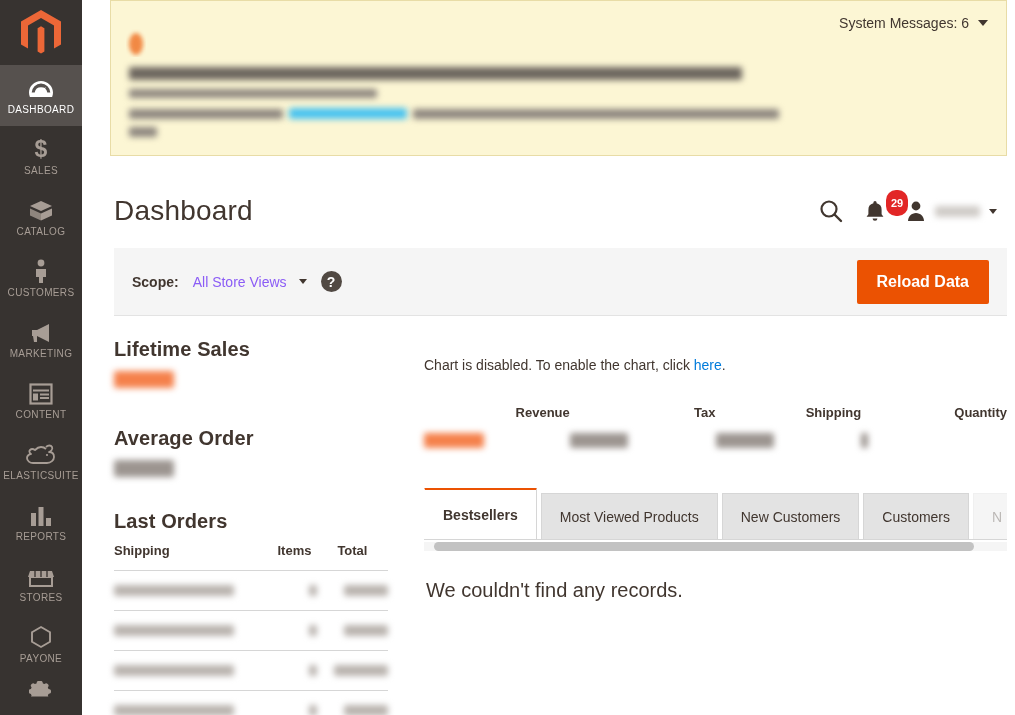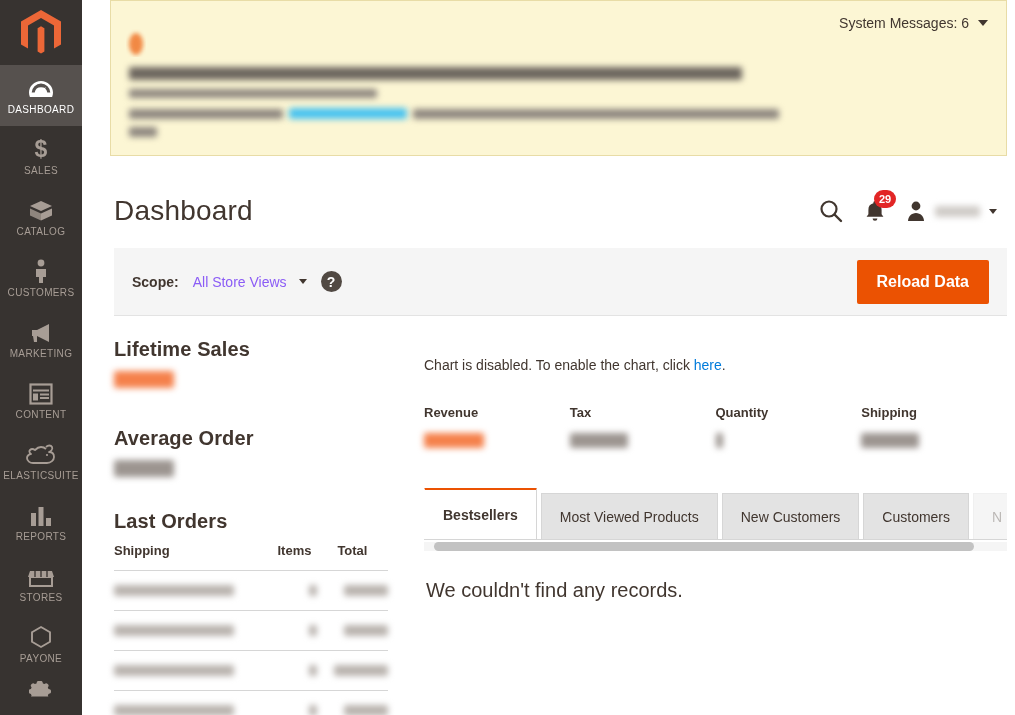--- a/index.html
+++ b/index.html
@@ -89,24 +89,24 @@
   .page-head {
     padding: 28px 18px 0 32px;
     display: flex; align-items: center; justify-content: space-between;
     height: 82px;
   }
   .page-title { font-size: 28px; font-weight: 400; color: #41362f; letter-spacing: .2px; }
   .head-actions { display: flex; align-items: center; gap: 20px; }
   .icon-btn { cursor: pointer; display: flex; align-items: center; }
   .notif { position: relative; cursor: pointer; display: flex; align-items: center; }
   .badge {
-    position: absolute; top: -9px; left: 10px;
+    position: absolute; top: -9px; left: 22px;
     background: #e22626; color: #fff;
     font-size: 11px; font-weight: bold;
-    border-radius: 10px; min-width: 22px; height: 18px;
+    border-radius: 10px; min-width: 22px; height: 26px;
     display: flex; align-items: center; justify-content: center;
     padding: 0 4px; line-height: 1;
   }
   .user-menu { display: flex; align-items: center; gap: 9px; cursor: pointer; }
   .uname-blur {
     width: 45px; height: 11px; background: #cfcbc7;
     border-radius: 2px; filter: blur(3px); -webkit-filter: blur(3px);
   }
 
   
@@ -177,21 +177,21 @@
   }
   .cell-blur { height: 11px; border-radius:2px; filter: blur(3px); -webkit-filter: blur(3px); background:#b9b3ae; }
   .cb-cust { width: 120px; }
   .cb-items { width: 8px; margin-left: auto; }
   .cb-total { width: 44px; margin-left: auto; }
 
   .chart-note { font-size: 14px; color: #41362f; margin-bottom: 32px; margin-top: 19px; }
   .chart-note a { color: #007bdb; text-decoration: none; }
 
   .stats { display: flex; margin-bottom: 40px; }
-  .stat { width: 152px; }
+  .stat { width: 152px; text-align: right; }
   .stat-lbl { font-size: 13px; font-weight: bold; color: #41362f; margin-bottom: 13px; }
   .sv { height: 15px; border-radius:2px; filter: blur(3.3px); -webkit-filter: blur(3.3px); }
   .sv-rev { width: 60px; background: #f5814b; }
   .sv-gray { width: 58px; background: #9c9590; }
   .sv-qty { width: 7px; background: #9c9590; }
 
   
   .tabs-wrap { position: relative; }
   .tabs {
     display: flex; align-items: flex-end;
@@ -506,26 +506,26 @@
         <div class="stats">
           <div class="stat">
             <div class="stat-lbl">Revenue</div>
             <div class="sv sv-rev"></div>
           </div>
           <div class="stat">
             <div class="stat-lbl">Tax</div>
             <div class="sv sv-gray"></div>
           </div>
           <div class="stat">
+            <div class="stat-lbl">Shipping</div>
+            <div class="sv sv-gray"></div>
+          </div>
+          <div class="stat">
             <div class="stat-lbl">Quantity</div>
             <div class="sv sv-qty"></div>
-          </div>
-          <div class="stat">
-            <div class="stat-lbl">Shipping</div>
-            <div class="sv sv-gray"></div>
           </div>
         </div>
 
         <div class="tabs-wrap">
           <div class="tabs">
             <div class="tab active">Bestsellers</div>
             <div class="tab">Most Viewed Products</div>
             <div class="tab">New Customers</div>
             <div class="tab">Customers</div>
             <div class="tab cut">N</div>

